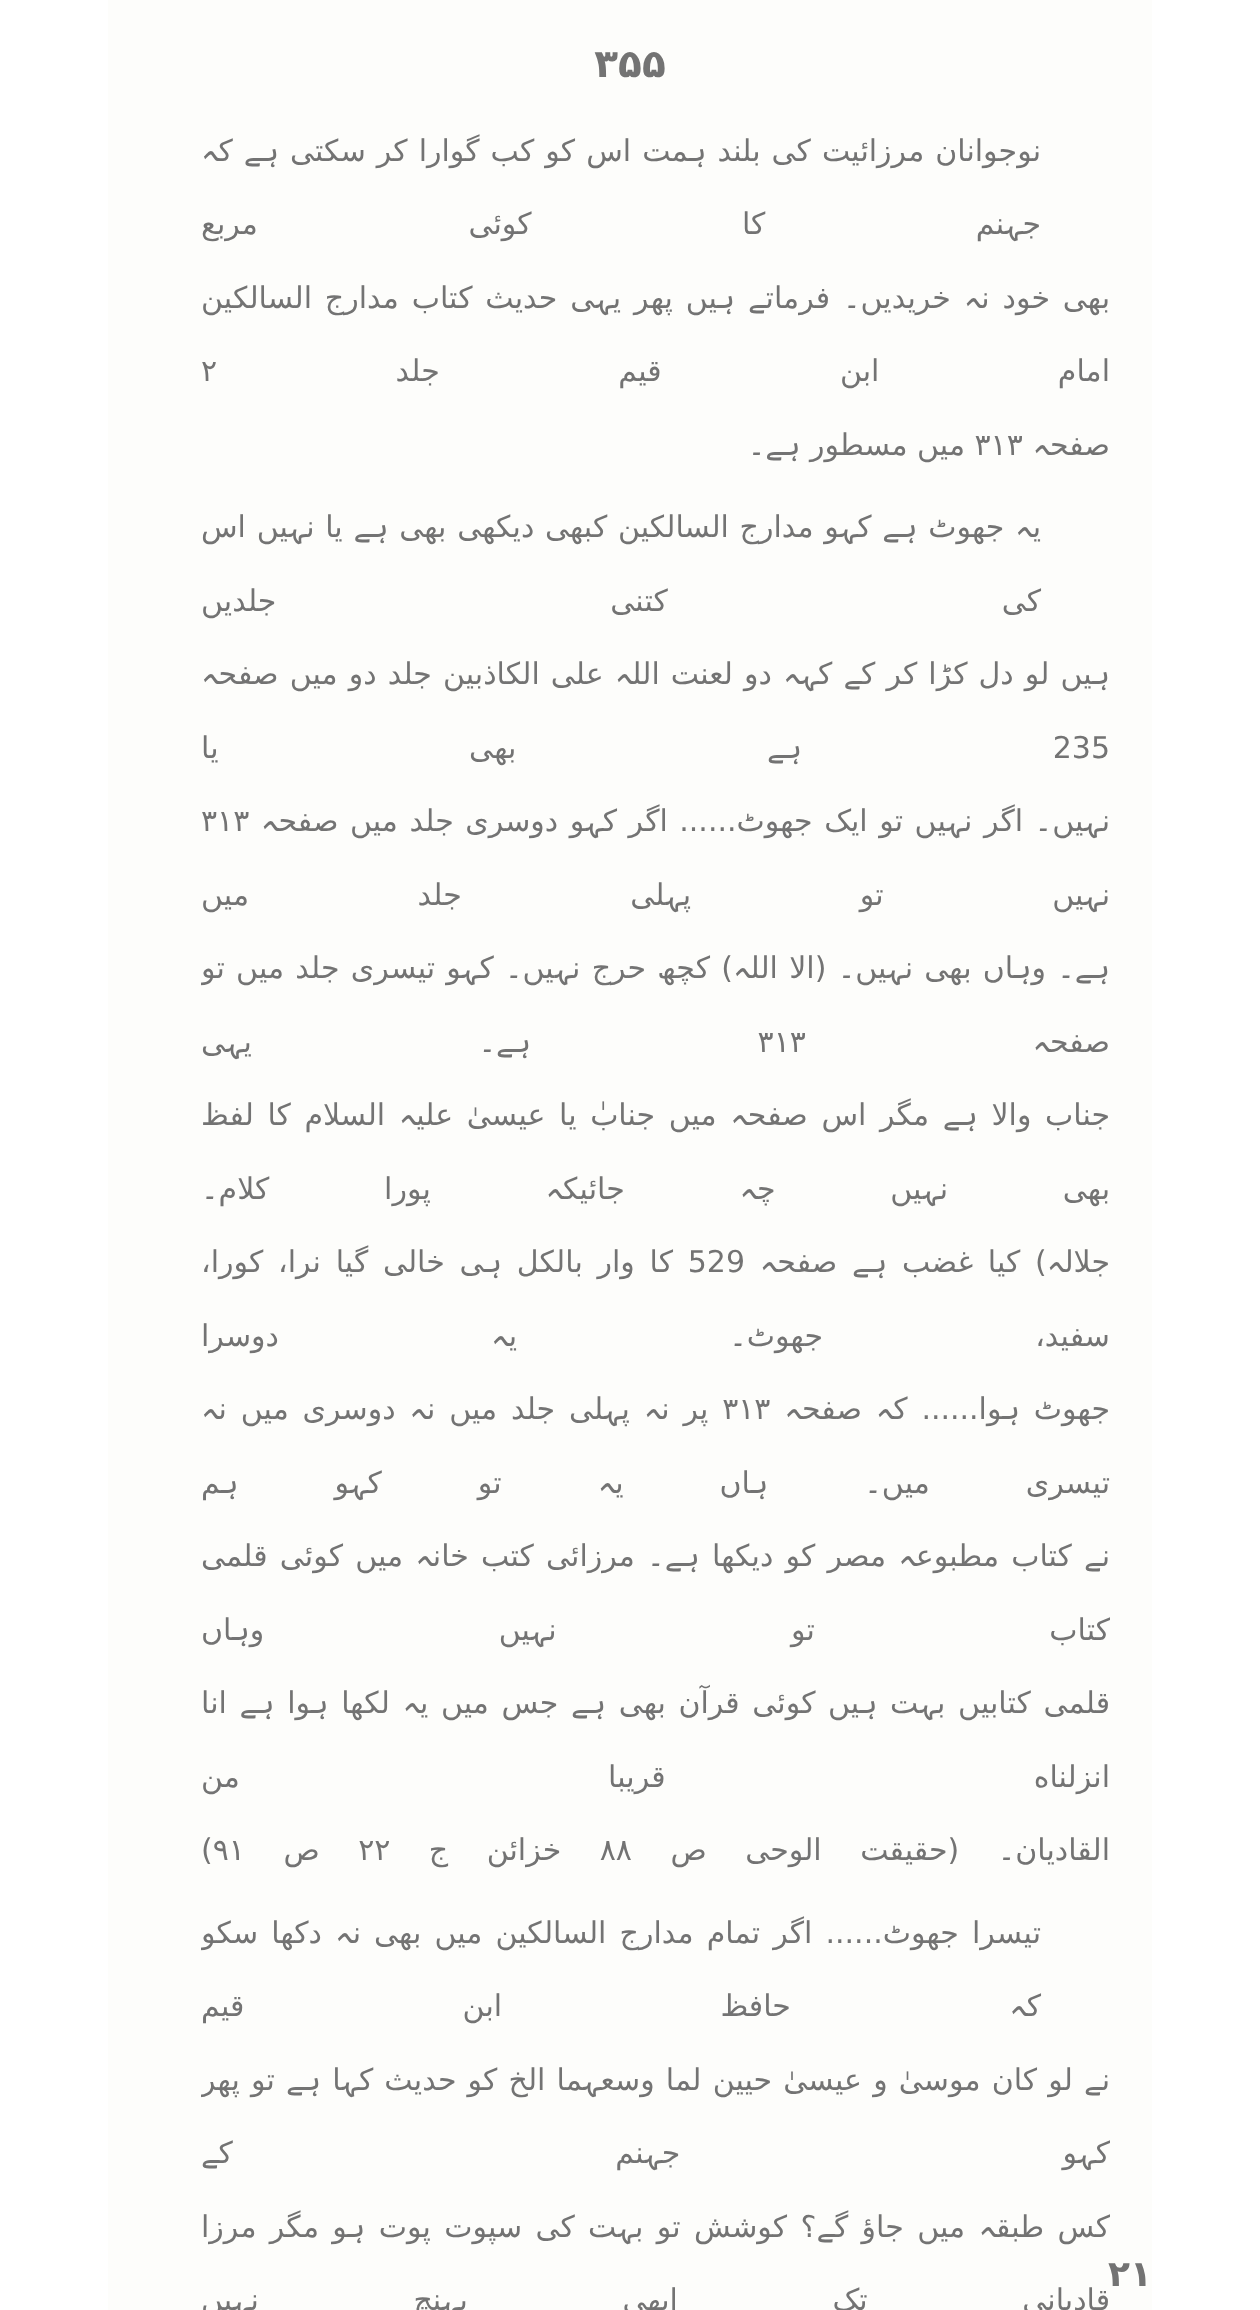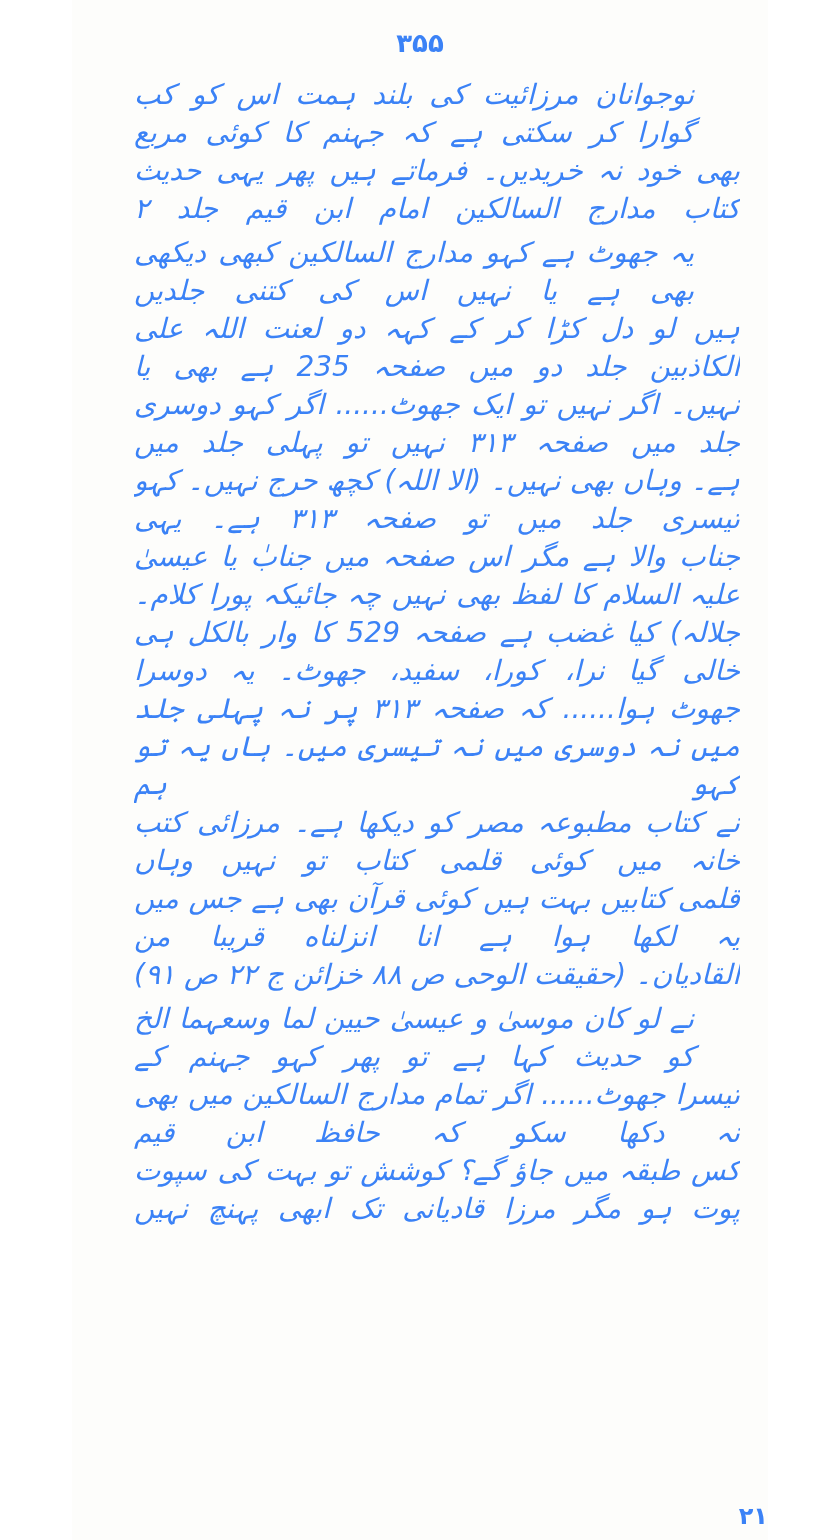--- a/index.html
+++ b/index.html
@@ -6,47 +6,46 @@
     margin: 0;
     padding: 0;
     background: #ffffff;
   }
   .page {
     position: relative;
     width: 696px;
     height: 1540px;
     margin: 0 auto;
     background: #fdfdfb;
-    color: #3b82f6;
+    color: #737373;
     font-family: "DejaVu Sans", sans-serif;
     overflow: hidden;
   }
   .page-number-top {
     text-align: center;
     padding-top: 28px;
     font-size: 26px;
     font-weight: bold;
     letter-spacing: 2px;
   }
   .text-body {
     direction: rtl;
     padding: 18px 28px 0 62px;
   }
   .para {
     margin: 0 0 6px 0;
   }
   .line {
     direction: rtl;
-    font-size: 28px;
-    line-height: 38px;
+    font-size: 20px;
+    line-height: 49px;
     text-align: justify;
     text-align-last: justify;
     white-space: normal;
     overflow: hidden;
-    font-style: italic;
   }
   .line.last {
     text-align-last: right;
   }
   .para.indent .line:first-child {
     padding-right: 46px;
   }
   .page-number-bottom {
     position: absolute;
     bottom: 10px;
@@ -61,34 +60,35 @@
 </head>
 <body>
 
 <div class="page">
   <div class="page-number-top">۳۵۵</div>
 
   <div class="text-body">
       <div class="para indent">
         <div class="line">نوجوانان مرزائیت کی بلند ہمت اس کو کب گوارا کر سکتی ہے کہ جہنم کا کوئی مربع</div>
         <div class="line">بھی خود نہ خریدیں۔ فرماتے ہیں پھر یہی حدیث کتاب مدارج السالکین امام ابن قیم جلد ۲</div>
+        <div class="line last">صفحہ ۳۱۳ میں مسطور ہے۔</div>
       </div>
       <div class="para indent">
         <div class="line">یہ جھوٹ ہے کہو مدارج السالکین کبھی دیکھی بھی ہے یا نہیں اس کی کتنی جلدیں</div>
         <div class="line">ہیں لو دل کڑا کر کے کہہ دو لعنت اللہ علی الکاذبین جلد دو میں صفحہ 235 ہے بھی یا</div>
         <div class="line">نہیں۔ اگر نہیں تو ایک جھوٹ...... اگر کہو دوسری جلد میں صفحہ ۳۱۳ نہیں تو پہلی جلد میں</div>
         <div class="line">ہے۔ وہاں بھی نہیں۔ (الا اللہ) کچھ حرج نہیں۔ کہو تیسری جلد میں تو صفحہ ۳۱۳ ہے۔ یہی</div>
         <div class="line">جناب والا ہے مگر اس صفحہ میں جنابٰ یا عیسیٰ علیہ السلام کا لفظ بھی نہیں چہ جائیکہ پورا کلام۔</div>
         <div class="line">جلالہ) کیا غضب ہے صفحہ 529 کا وار بالکل ہی خالی گیا نرا، کورا، سفید، جھوٹ۔ یہ دوسرا</div>
         <div class="line">جھوٹ ہوا...... کہ صفحہ ۳۱۳ پر نہ پہلی جلد میں نہ دوسری میں نہ تیسری میں۔ ہاں یہ تو کہو ہم</div>
         <div class="line">نے کتاب مطبوعہ مصر کو دیکھا ہے۔ مرزائی کتب خانہ میں کوئی قلمی کتاب تو نہیں وہاں</div>
         <div class="line">قلمی کتابیں بہت ہیں کوئی قرآن بھی ہے جس میں یہ لکھا ہوا ہے انا انزلناه قریبا من</div>
         <div class="line">القادیان۔ (حقیقت الوحی ص ۸۸ خزائن ج ۲۲ ص ۹۱)</div>
       </div>
       <div class="para indent">
+        <div class="line">تیسرا جھوٹ...... اگر تمام مدارج السالکین میں بھی نہ دکھا سکو کہ حافظ ابن قیم</div>
         <div class="line">نے لو کان موسیٰ و عیسیٰ حیین لما وسعہما الخ کو حدیث کہا ہے تو پھر کہو جہنم کے</div>
-        <div class="line">تیسرا جھوٹ...... اگر تمام مدارج السالکین میں بھی نہ دکھا سکو کہ حافظ ابن قیم</div>
         <div class="line">کس طبقہ میں جاؤ گے؟ کوشش تو بہت کی سپوت پوت ہو مگر مرزا قادیانی تک ابھی پہنچ نہیں</div>
       </div>
     </div>
 
   <div class="page-number-bottom">۲۱</div>
 </div>
 
 </body></html>

